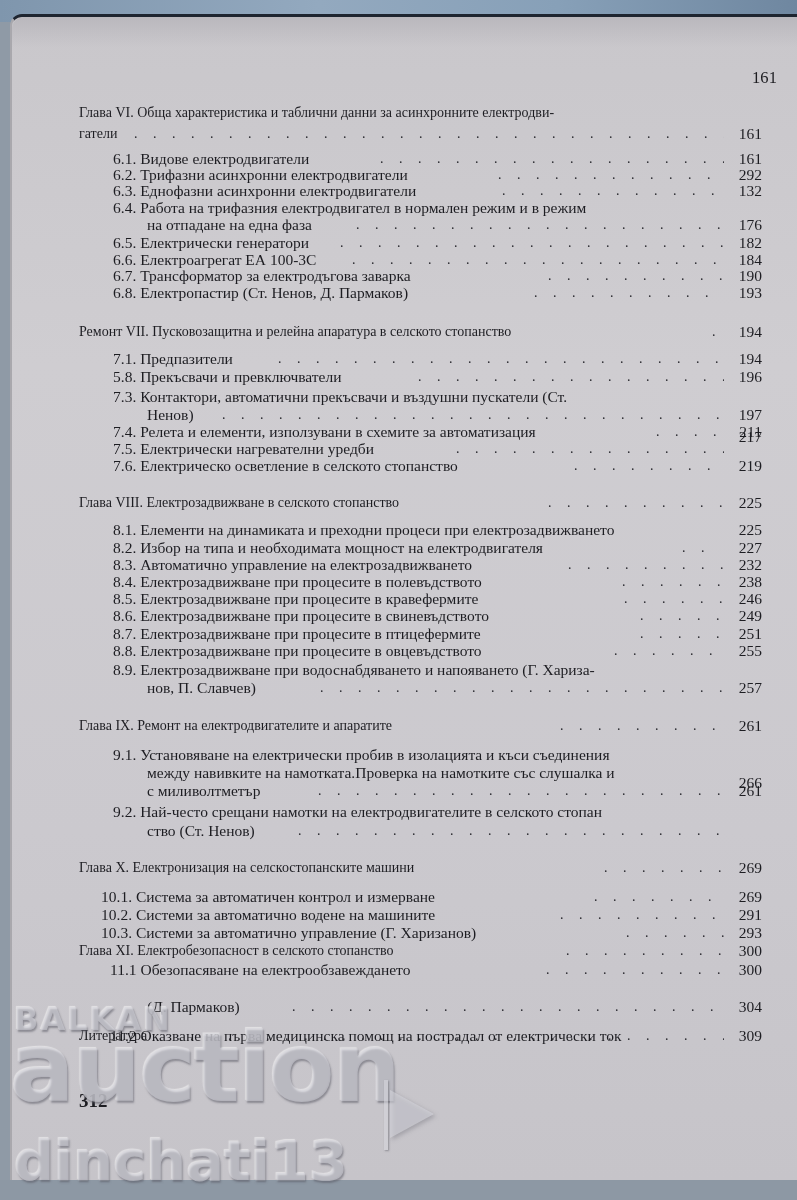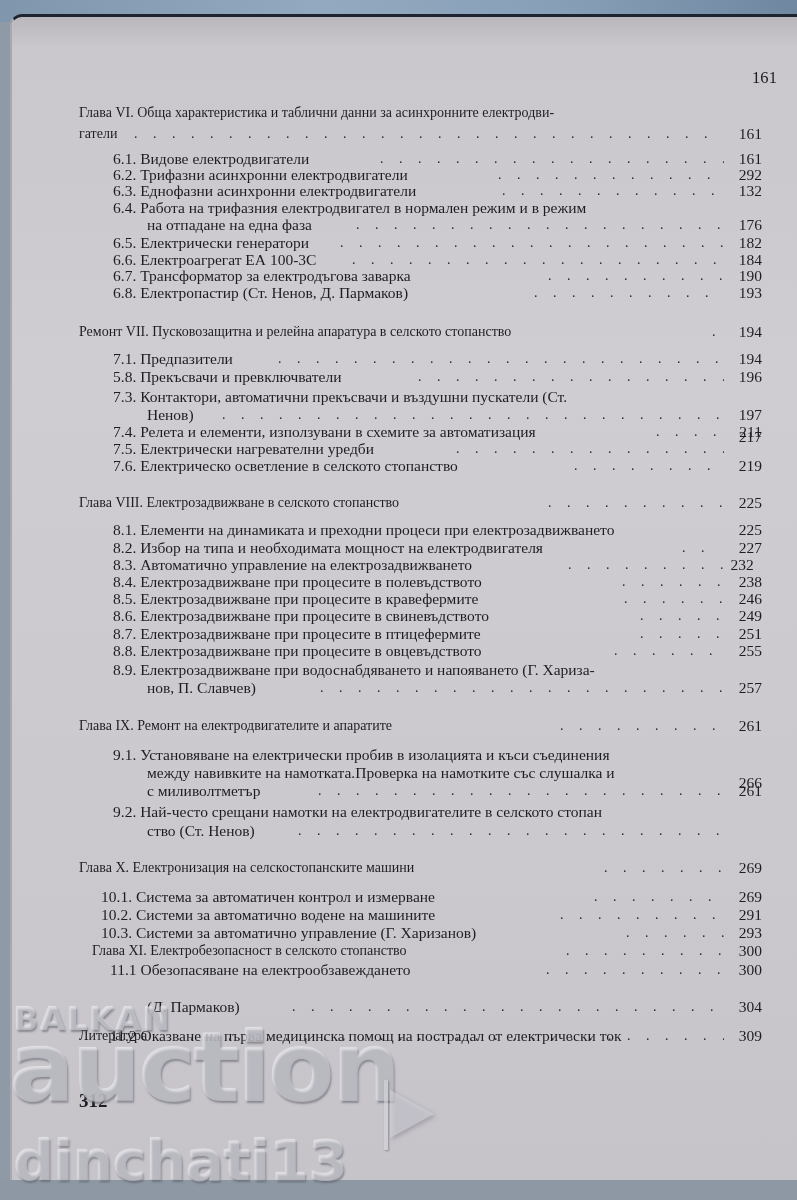--- a/index.html
+++ b/index.html
@@ -303,21 +303,21 @@
     <span>Избор на типа и необходимата мощност на електродвигателя</span>
   </div>
   <div class="dots" style="left:682px;top:539px;width:42px;">. .</div>
   <div class="pg" style="left:722px;top:539px;">227</div>
 
   <div class="line" style="left:113px;top:556px;">
     <span>8.3.</span>
     <span>Автоматично управление на електрозадвижването</span>
   </div>
   <div class="dots" style="left:568px;top:556px;width:156px;">. . . . . . . . . . . .</div>
-  <div class="pg" style="left:722px;top:556px;text-align:center;">232</div>
+  <div class="pg" style="left:722px;top:556px;">232</div>
 
   <div class="line" style="left:113px;top:573px;">
     <span>8.4.</span>
     <span>Електрозадвижване при процесите в полевъдството</span>
   </div>
   <div class="dots" style="left:622px;top:573px;width:102px;">. . . . . . .</div>
   <div class="pg" style="left:722px;top:573px;">238</div>
 
   <div class="line" style="left:113px;top:590px;">
     <span>8.5.</span>
@@ -408,21 +408,21 @@
   <div class="dots" style="left:560px;top:906px;width:164px;">. . . . . . . . . . . .</div>
   <div class="pg" style="left:722px;top:906px;">291</div>
 
   <div class="line" style="left:101px;top:924px;">
     <span>10.3.</span>
     <span>Системи за автоматично управление (Г. Харизанов)</span>
   </div>
   <div class="dots" style="left:626px;top:924px;width:98px;">. . . . . . .</div>
   <div class="pg" style="left:722px;top:924px;">293</div>
 
-  <div class="line chapter" style="left:79px;top:942px;margin-left:13px;">
+  <div class="line chapter" style="left:79px;top:942px;">
     <span>Глава XI.</span>
     <span>Електробезопасност в селското стопанство</span>
   </div>
   <div class="dots" style="left:566px;top:942px;width:158px;">. . . . . . . . . . . .</div>
   <div class="pg" style="left:722px;top:942px;">300</div>
 
   <div class="line" style="left:110px;top:961px;">
     <span>11.1</span>
     <span>Обезопасяване на електрообзавеждането</span>
   </div>

